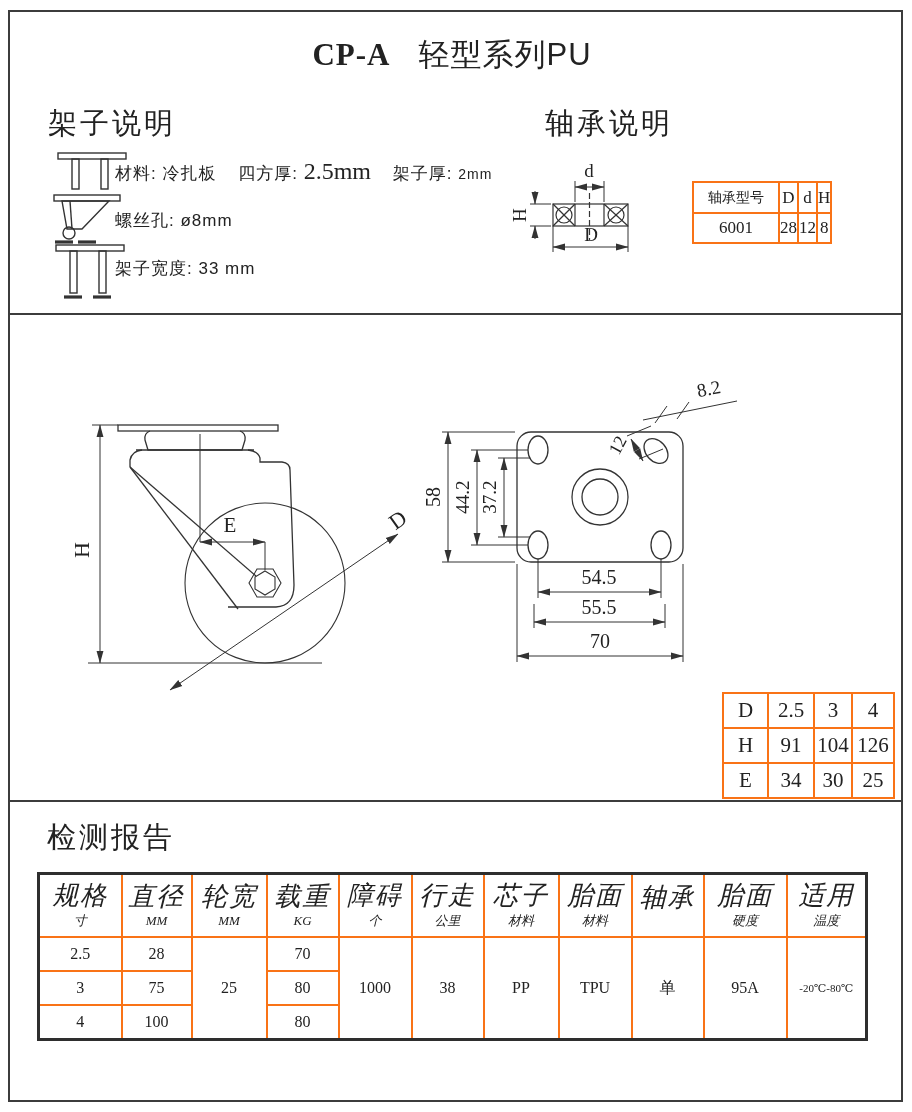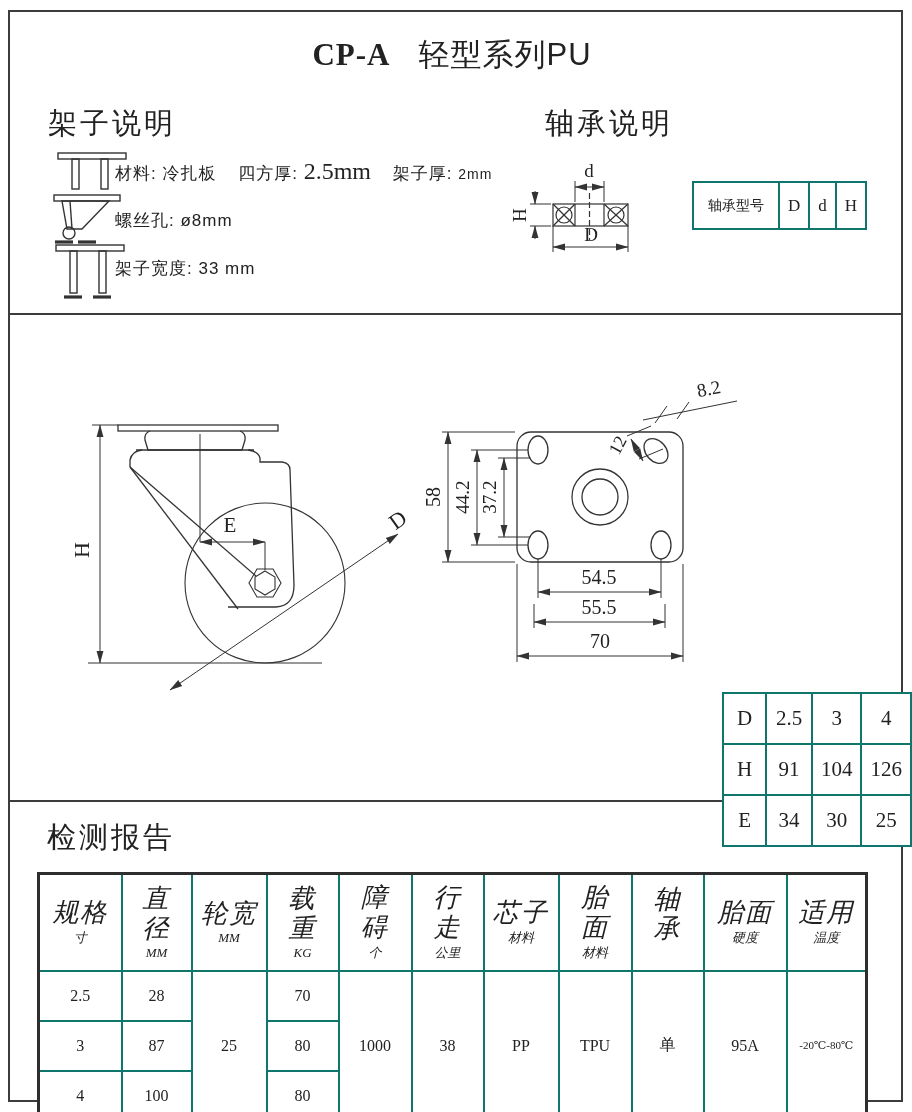--- a/index.html
+++ b/index.html
@@ -9,21 +9,21 @@
         border:2px solid #3c3c3c;box-sizing:border-box;pointer-events:none;}
   .hdiv{position:absolute;left:8px;width:895px;height:0;border-top:2px solid #3c3c3c;}
   .title{position:absolute;left:0;right:8px;top:34px;text-align:center;font-size:31px;letter-spacing:1px;}
   .title-code{font-family:"Liberation Serif","DejaVu Serif",serif;font-weight:600;margin-right:28px;}
   .h1{position:absolute;font-size:29px;letter-spacing:3px;white-space:nowrap;}
   .note{position:absolute;font-size:17px;letter-spacing:1px;white-space:nowrap;}
   .note .seg{margin-right:16px;}
   .note .big{font-size:24px;font-family:"Liberation Serif","DejaVu Serif",serif;letter-spacing:0;margin-top:12px;}
   .note .small{font-size:14px;}
   table{position:absolute;border-collapse:collapse;table-layout:fixed;background:#fff;}
-  th,td{border:2px solid #0f766e;text-align:center;vertical-align:middle;padding:8px;font-weight:normal;}
+  th,td{border:2px solid #f97316;text-align:center;vertical-align:middle;padding:0;font-weight:normal;}
   
   #report-table{left:37px;top:872px;width:828px;border:3px solid #2e2e2e;}
   #report-table th{height:61px;font-style:italic;}
   #report-table .hm{font-size:26px;letter-spacing:2px;line-height:1.15;}
   #report-table .hs{font-size:13px;font-family:"Liberation Serif","DejaVu Serif",serif;margin-top:1px;min-height:15px;letter-spacing:0;}
   #report-table td{height:32px;font-size:16px;font-family:"Liberation Serif","DejaVu Serif",serif;}
   #report-table td.temp{font-size:11px;}
   
   #dhe-table{left:722px;top:692px;}
   #dhe-table td{height:33px;font-size:21px;font-family:"Liberation Serif","DejaVu Serif",serif;}
@@ -135,20 +135,26 @@
         <col style="width:17px">
         <col style="width:14px">
         <col style="width:13px">
       </colgroup>
     <tbody>
         <tr>
       <th>轴承型号</th>
       <th class="bl">D</th>
       <th class="bl">d</th>
       <th class="bl">H</th>
+    </tr>
+    <tr>
+      <td>6001</td>
+      <td>28</td>
+      <td>12</td>
+      <td>8</td>
     </tr>
   </tbody>
     </table>
 
 
   <svg class="draw" style="left:70px;top:410px" width="360" height="295" viewBox="0 0 360 295">
     <g stroke="#333" stroke-width="1.3" fill="none">
       <rect x="48" y="15" width="160" height="6"></rect>
       <path d="M80,21 Q74,23 75,30 L78,40 L172,40 L175,30 Q176,23 170,21"></path>
       <line x1="66" y1="40" x2="184" y2="40"></line>
@@ -324,21 +330,21 @@
         <td rowspan="3">1000</td>
         <td rowspan="3">38</td>
         <td rowspan="3">PP</td>
         <td rowspan="3">TPU</td>
         <td rowspan="3">单</td>
         <td rowspan="3">95A</td>
         <td rowspan="3" class="temp">-20℃-80℃</td>
       </tr>
       <tr>
         <td>3</td>
-        <td>87</td>
+        <td>75</td>
         <td>80</td>
       </tr>
       <tr>
         <td>4</td>
         <td>100</td>
         <td>80</td>
       </tr>
     </tbody>
   </table>
 

